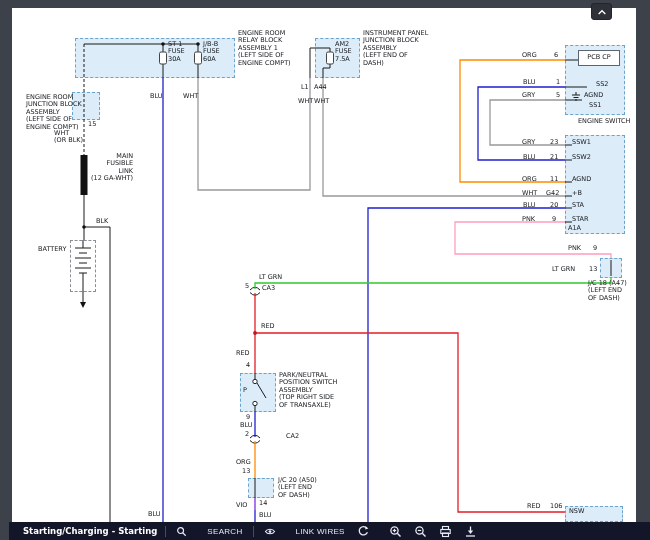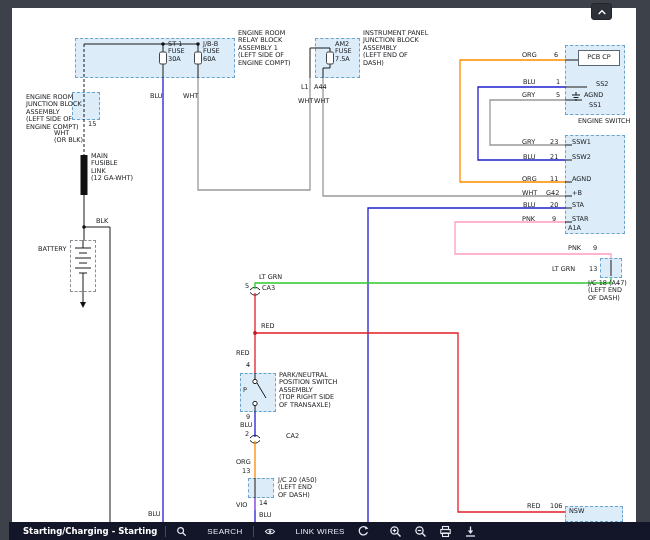--- a/index.html
+++ b/index.html
@@ -171,21 +171,21 @@
     <span class="t" style="left:302px;top:90px;">WHT</span>
 
     <span class="t" style="left:14px;top:86px;">ENGINE ROOM
 JUNCTION BLOCK
 ASSEMBLY
 (LEFT SIDE OF
 ENGINE COMPT)</span>
     <span class="t" style="left:76px;top:113px;">15</span>
     <span class="t" style="left:42px;top:122px;">WHT
 (OR BLK)</span>
-    <span class="t" style="left:79px;top:145px;">MAIN
+    <span class="t" style="left:79px;top:145px;text-align:right;">MAIN
 FUSIBLE
 LINK
 (12 GA-WHT)</span>
     <span class="t" style="left:84px;top:210px;">BLK</span>
     <span class="t" style="left:26px;top:238px;">BATTERY</span>
     <span class="t" style="left:136px;top:503px;">BLU</span>
 
     <span class="t c" style="left:567px;top:46px;width:40px;">PCB CP</span>
     <span class="t" style="left:510px;top:44px;">ORG</span>
     <span class="t" style="left:542px;top:44px;">6</span>

